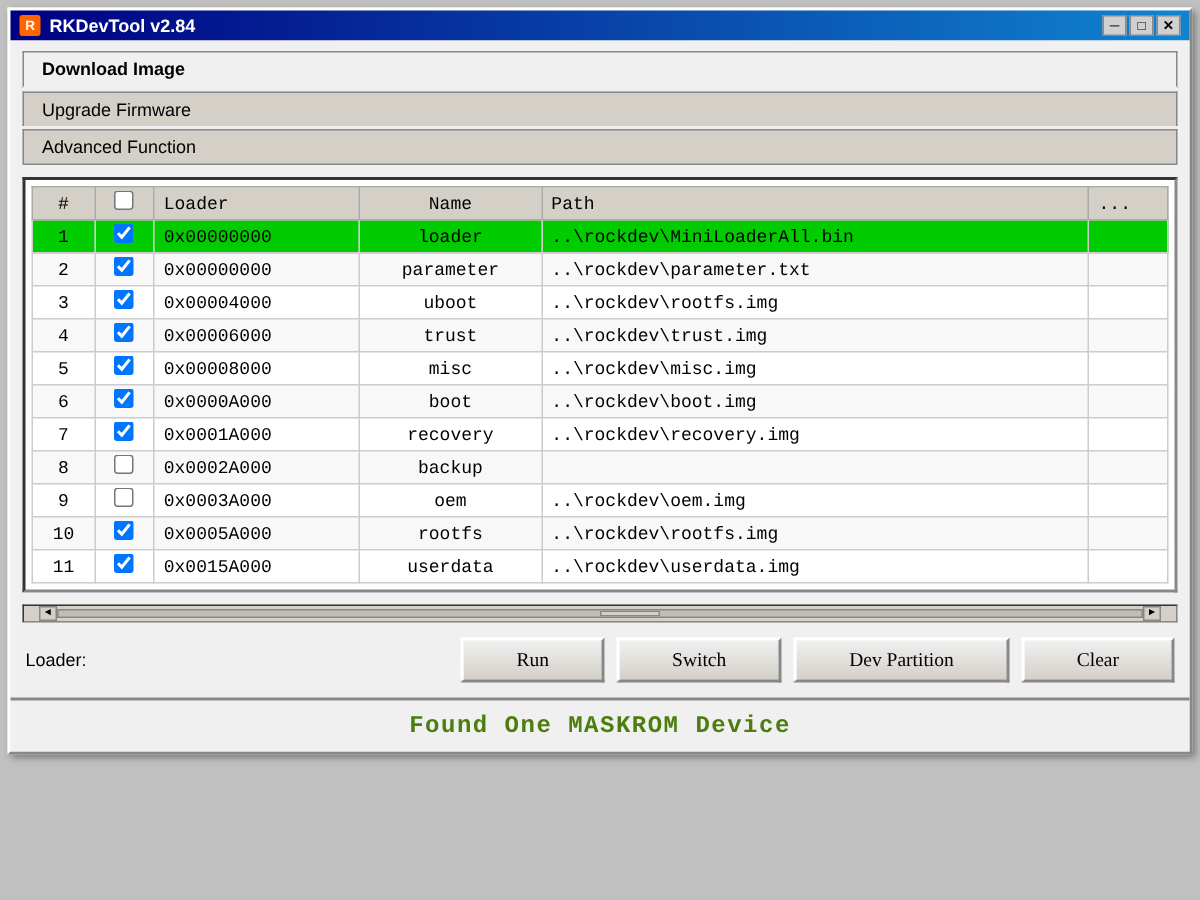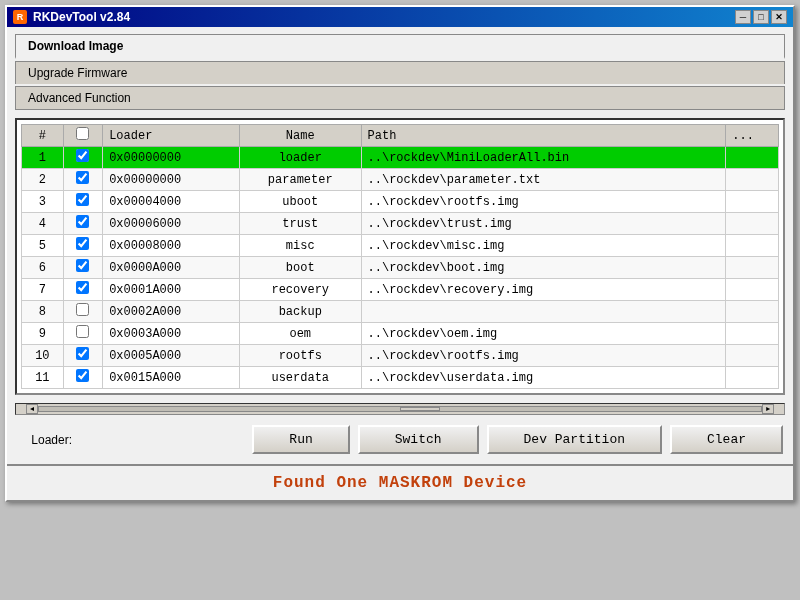--- a/index.html
+++ b/index.html
@@ -183,43 +183,42 @@
     .bottom-bar {
       display: flex;
       align-items: center;
       gap: 8px;
       padding: 4px 2px;
     }
     .loader-label {
       font-family: Arial, sans-serif;
       font-size: 12px;
       min-width: 55px;
-      text-align: right;
     }
     .spacer { flex: 1; }
     .btn {
       padding: 5px 35px;
       background: linear-gradient(to bottom, #f0f0f0, #d4d0c8);
       border: 2px solid #888;
       border-top-color: #fff;
       border-left-color: #fff;
       cursor: pointer;
-      font-family: Liberation Mono, monospace;
+      font-family: Liberation Serif, serif;
       font-size: 13px;
       min-width: 80px;
     }
     .status-bar {
       background: #f0f0f0;
       border-top: 2px solid #888;
       text-align: center;
       padding: 8px;
       font-family: 'Courier New', Courier, monospace;
       font-size: 16px;
       font-weight: bold;
-      color: #c2410c;
+      color: #4d7c0f;
       letter-spacing: 1px;
     }
     input[type="checkbox"] {
       margin: 0;
       cursor: pointer;
     }
   </style>
 </head>
 <body>
 

